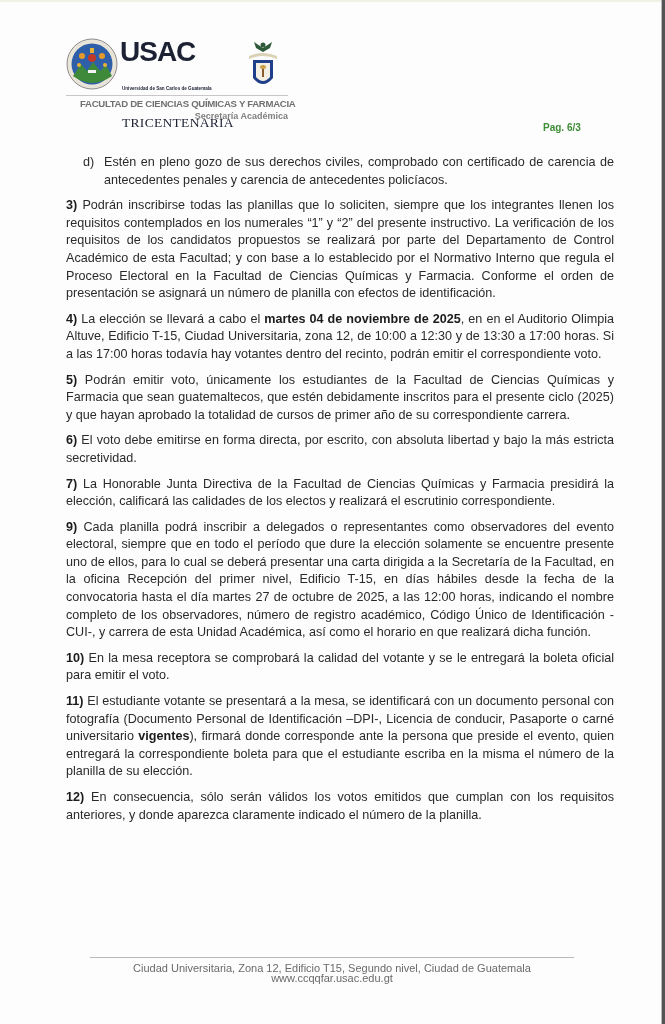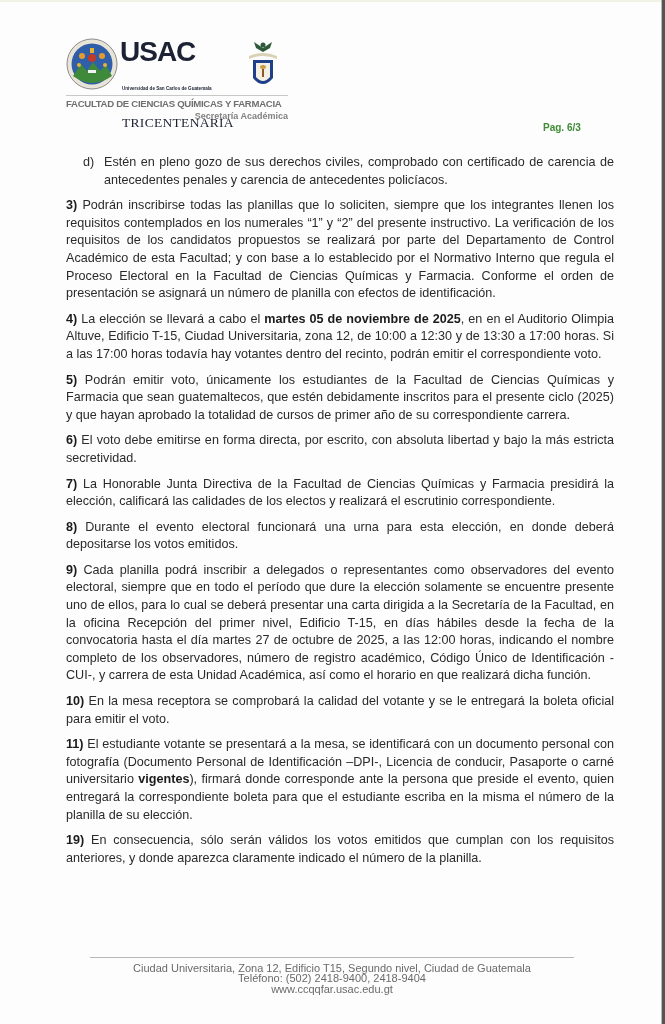--- a/index.html
+++ b/index.html
@@ -17,21 +17,21 @@
   
   .header { position: absolute; left: 62px; top: 36px; width: 240px; height: 92px; }
   .seal { position: absolute; left: 4px; top: 2px; width: 52px; height: 52px; }
   .usac { position: absolute; left: 58px; top: -4px; font-family: "Liberation Sans", sans-serif; font-weight: bold;
           font-size: 28px; letter-spacing: -1px; color: #1c2233; line-height: 40px; }
   .tricent { position: absolute; left: 60px; top: 35px; font-family: "Liberation Serif", serif; font-size: 13.5px;
              letter-spacing: 0.3px; color: #1c2233; line-height: 14px; margin-top: 45px; }
   .univ { position: absolute; left: 60px; top: 50px; font-size: 4.6px; font-weight: bold; color: #1c2233; line-height: 5px; white-space: nowrap; }
   .crest { position: absolute; left: 184px; top: 2px; width: 34px; height: 54px; }
   .hdr-rule { position: absolute; left: 4px; top: 59px; width: 222px; height: 1px; background: #c8c8c8; }
-  .faculty { position: absolute; left: 4px; top: 62px; font-size: 9.6px; font-weight: bold; letter-spacing: -0.3px; color: #707070; white-space: nowrap; line-height: 12px; }
+  .faculty { position: absolute; left: 18px; top: 62px; font-size: 9.6px; font-weight: bold; letter-spacing: -0.3px; color: #707070; white-space: nowrap; line-height: 12px; }
   .secretaria { position: absolute; left: 4px; width: 222px; top: 75px; font-size: 9px; font-weight: bold; color: #808080; text-align: right; line-height: 11px; }
 
   .pagenum { position: absolute; left: 543px; top: 122px; font-size: 10px; font-weight: bold; color: #3f8c36; }
 
   
   .content { position: absolute; left: 66px; top: 146px; width: 548px; font-size: 12.6px; line-height: 17.6px; }
   .content p { margin: 8px 0 8px 0; text-align: justify; }
   .item-d { padding-left: 21px; text-indent: -21px; margin-left: 17px !important; }
   .item-d .lbl { display: inline-block; width: 21px; text-indent: 0; }
   b { font-weight: bold; color: #1b1b1b; }
@@ -77,37 +77,35 @@
   <div class="secretaria">Secretaría Académica</div>
 </div>
 
 <div class="pagenum">Pag. 6/3</div>
 
 <div class="content">
   <p class="item-d"><span class="lbl">d)</span><span>Estén en pleno gozo de sus derechos civiles, comprobado con certificado de carencia de antecedentes penales y carencia de antecedentes policíacos.</span></p>
 
   <p><b>3)</b> <span>Podrán inscribirse todas las planillas que lo soliciten, siempre que los integrantes llenen los requisitos contemplados en los numerales “1” y “2” del presente instructivo. La verificación de los requisitos de los candidatos propuestos se realizará por parte del Departamento de Control Académico de esta Facultad; y con base a lo establecido por el Normativo Interno que regula el Proceso Electoral en la Facultad de Ciencias Químicas y Farmacia. Conforme el orden de presentación se asignará un número de planilla con efectos de identificación.</span></p>
 
-  <p><b>4)</b> <span>La elección se llevará a cabo el </span><b>martes 05 de noviembre de 2025</b><span>, en en el Auditorio Olimpia Altuve, Edificio T-15, Ciudad Universitaria, zona 12, de 10:00 a 12:30 y de 13:30 a 17:00 horas. Si a las 17:00 horas todavía hay votantes dentro del recinto, podrán emitir el correspondiente voto.</span></p>
+  <p><b>4)</b> <span>La elección se llevará a cabo el </span><b>martes 04 de noviembre de 2025</b><span>, en en el Auditorio Olimpia Altuve, Edificio T-15, Ciudad Universitaria, zona 12, de 10:00 a 12:30 y de 13:30 a 17:00 horas. Si a las 17:00 horas todavía hay votantes dentro del recinto, podrán emitir el correspondiente voto.</span></p>
 
   <p><b>5)</b> <span>Podrán emitir voto, únicamente los estudiantes de la Facultad de Ciencias Químicas y Farmacia que sean guatemaltecos, que estén debidamente inscritos para el presente ciclo (2025) y que hayan aprobado la totalidad de cursos de primer año de su correspondiente carrera.</span></p>
 
   <p><b>6)</b> <span>El voto debe emitirse en forma directa, por escrito, con absoluta libertad y bajo la más estricta secretividad.</span></p>
 
   <p><b>7)</b> <span>La Honorable Junta Directiva de la Facultad de Ciencias Químicas y Farmacia presidirá la elección, calificará las calidades de los electos y realizará el escrutinio correspondiente.</span></p>
 
-  <p><b>8)</b> <span>Durante el evento electoral funcionará una urna para esta elección, en donde deberá depositarse los votos emitidos.</span></p>
 
   <p><b>9)</b> <span>Cada planilla podrá inscribir a delegados o representantes como observadores del evento electoral, siempre que en todo el período que dure la elección solamente se encuentre presente uno de ellos, para lo cual se deberá presentar una carta dirigida a la Secretaría de la Facultad, en la oficina Recepción del primer nivel, Edificio T-15, en días hábiles desde la fecha de la convocatoria hasta el día martes 27 de octubre de 2025, a las 12:00 horas, indicando el nombre completo de los observadores, número de registro académico, Código Único de Identificación -CUI-, y carrera de esta Unidad Académica, así como el horario en que realizará dicha función.</span></p>
 
   <p><b>10)</b> <span>En la mesa receptora se comprobará la calidad del votante y se le entregará la boleta oficial para emitir el voto.</span></p>
 
   <p><b>11)</b> <span>El estudiante votante se presentará a la mesa, se identificará con un documento personal con fotografía (Documento Personal de Identificación –DPI-, Licencia de conducir, Pasaporte o carné universitario </span><b>vigentes</b><span>), firmará donde corresponde ante la persona que preside el evento, quien entregará la correspondiente boleta para que el estudiante escriba en la misma el número de la planilla de su elección.</span></p>
 
-  <p><b>19)</b> <span>En consecuencia, sólo serán válidos los votos emitidos que cumplan con los requisitos anteriores, y donde aparezca claramente indicado el número de la planilla.</span></p>
+  <p><b>12)</b> <span>En consecuencia, sólo serán válidos los votos emitidos que cumplan con los requisitos anteriores, y donde aparezca claramente indicado el número de la planilla.</span></p>
 </div>
 
 <div class="footer-rule"></div>
 <div class="footer">
   <div>Ciudad Universitaria, Zona 12, Edificio T15, Segundo nivel, Ciudad de Guatemala</div>
-  <div>Teléfono: (502) 2418-9400, 2418-9404</div>
   <div>www.ccqqfar.usac.edu.gt</div>
 </div>
 
 </body></html>

